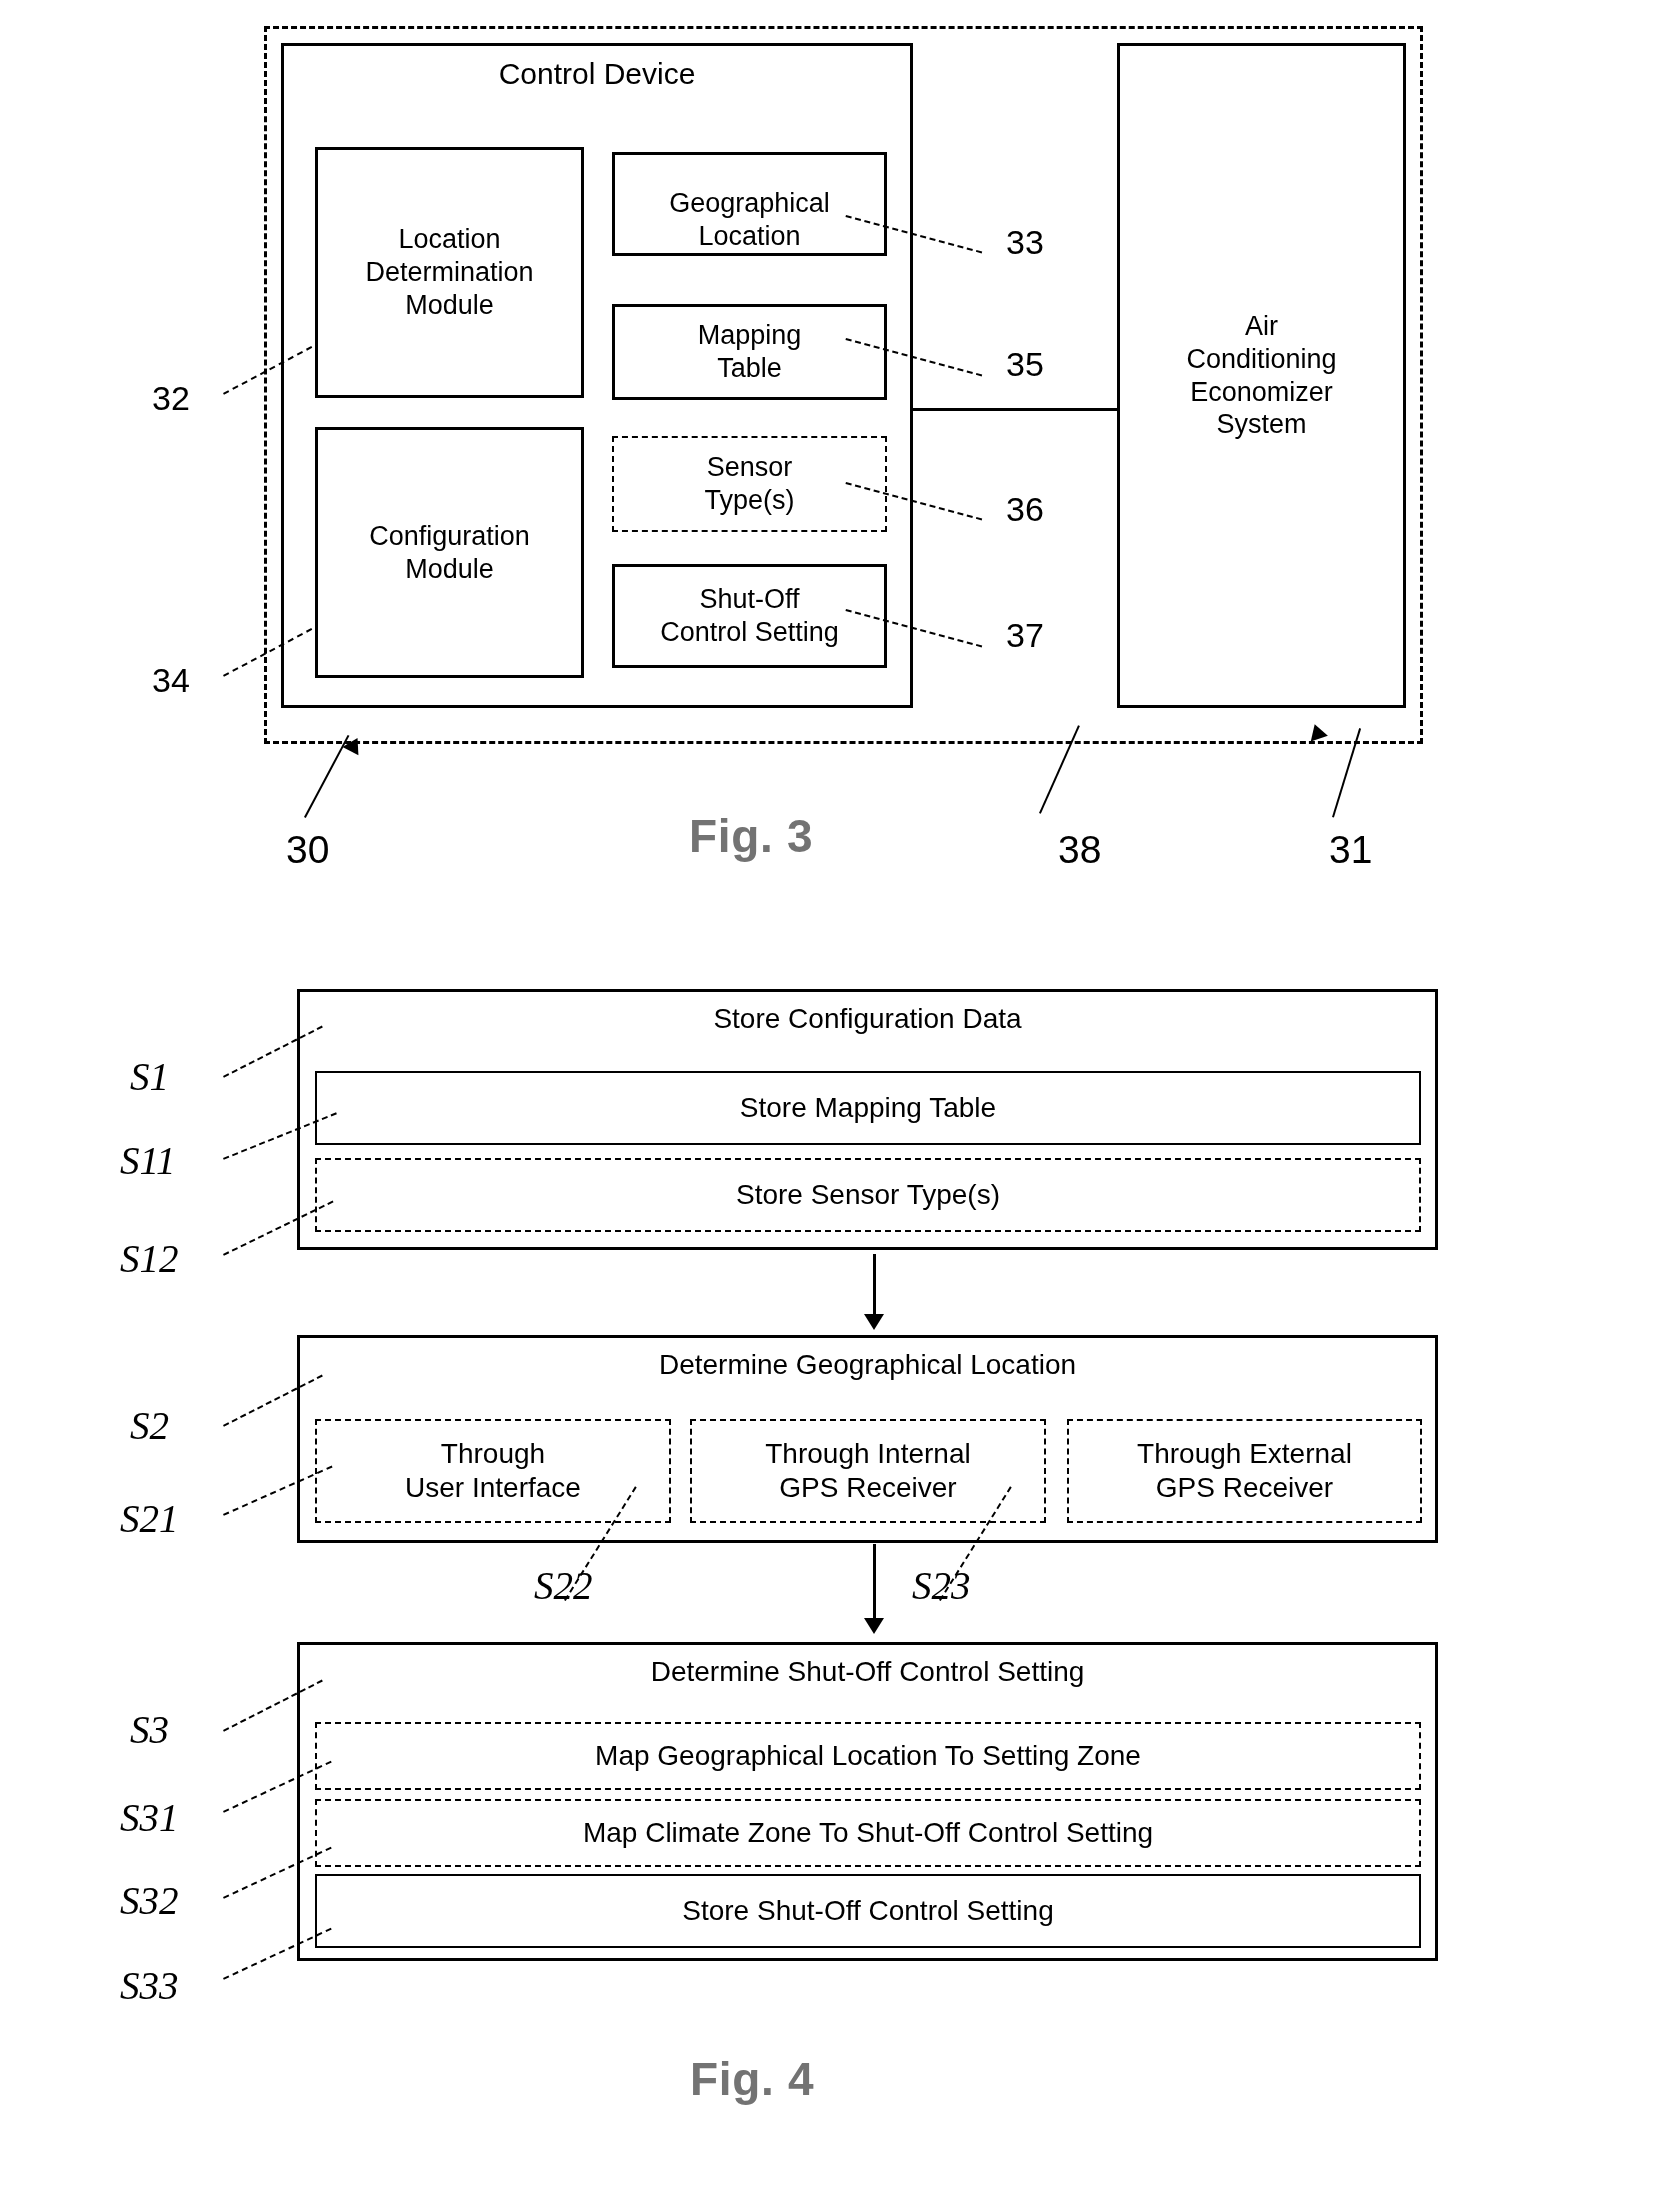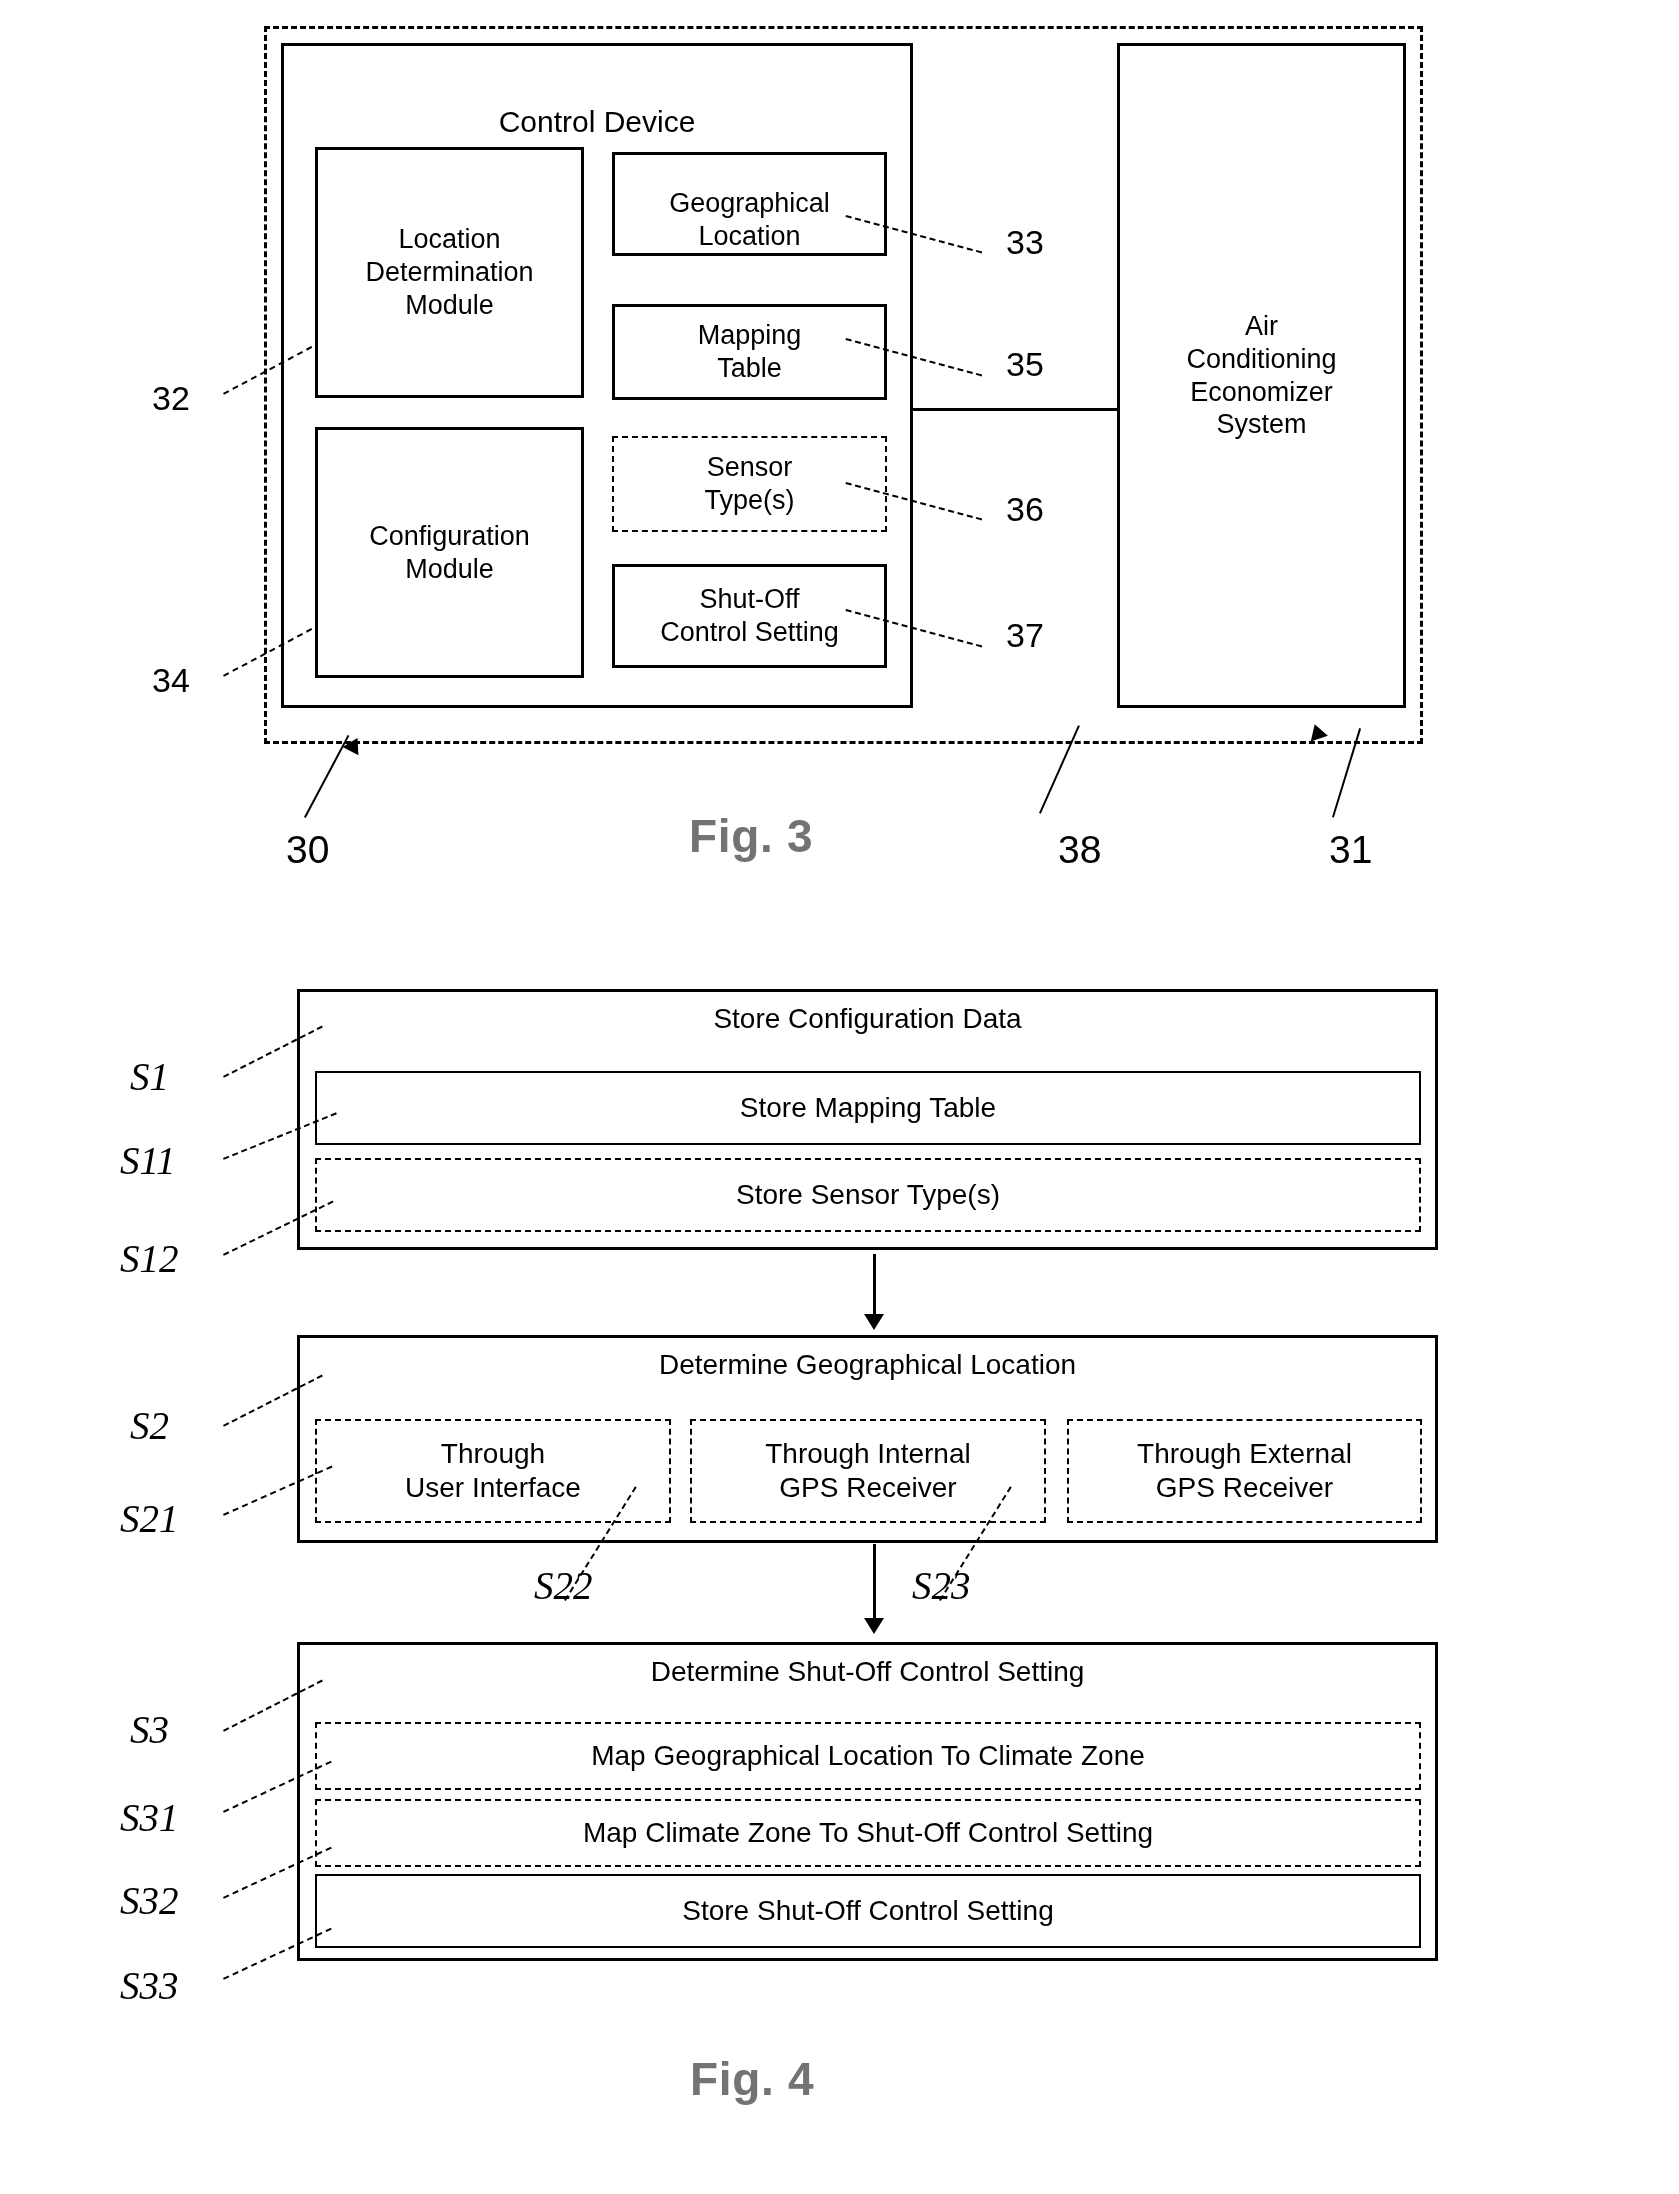--- a/index.html
+++ b/index.html
@@ -45,21 +45,21 @@
   .label-top {
     align-items: flex-start;
     padding-top: 10.4px;
   }
   .t-lbl {
     display: block;
     white-space: pre-line;
   }
   .f-36 { font-size: 27px; }
   .f-38 { font-size: 28px; }
-  .f-40 { font-size: 30px; margin-top: 48px; }
+  .f-40 { font-size: 30px; }
 
   .refnum {
     position: absolute;
     font-size: 34px;
     font-family: "Liberation Sans", sans-serif;
     color: #000;
     white-space: nowrap;
   }
   .stepnum {
     position: absolute;
@@ -249,21 +249,21 @@
     <span class="stepnum" style="left:534px; top:1563px;">S22</span>
     <span class="stepnum" style="left:912px; top:1563px;">S23</span>
 
     <div class="vline" style="left:873px; top:1544px; height:82px;"></div>
     <div class="arrowhead" style="left:864px; top:1618px;"></div>
 
     <div class="box solid label-top" style="left:297px; top:1642px; width:1141px; height:319px;text-align:right;">
       <span class="t-lbl f-38">Determine Shut-Off Control Setting</span>
     </div>
     <div class="box dashed-thin" style="left:315px; top:1722px; width:1106px; height:68px;">
-      <span class="t-lbl f-38">Map Geographical Location To Climate Zone</span>
+      <span class="t-lbl f-38">Map Geographical Location To Setting Zone</span>
     </div>
     <div class="box dashed-thin" style="left:315px; top:1799px; width:1106px; height:68px;">
       <span class="t-lbl f-38">Map Climate Zone To Shut-Off Control Setting</span>
     </div>
     <div class="box solid-thin" style="left:315px; top:1874px; width:1106px; height:74px;">
       <span class="t-lbl f-38">Store Shut-Off Control Setting</span>
     </div>
 
     <div class="leader" style="left:223px; top:1730px; width:111px; transform:rotate(-27deg);"></div>
     <div class="leader" style="left:223px; top:1811px; width:119px; transform:rotate(-25deg);"></div>

